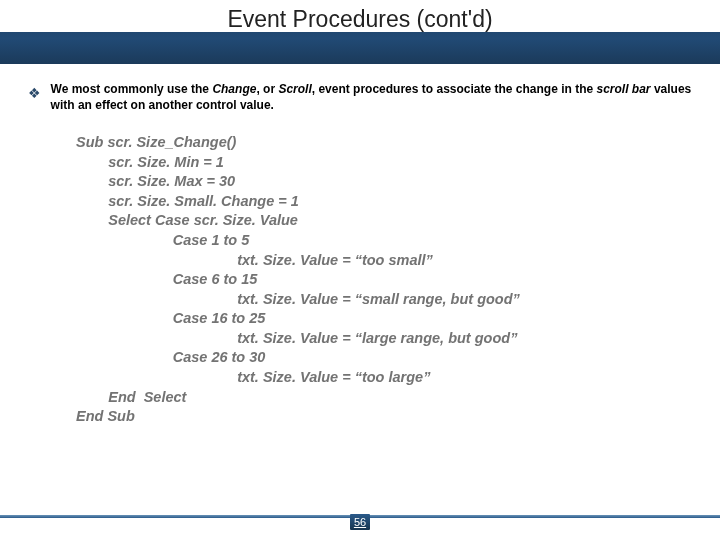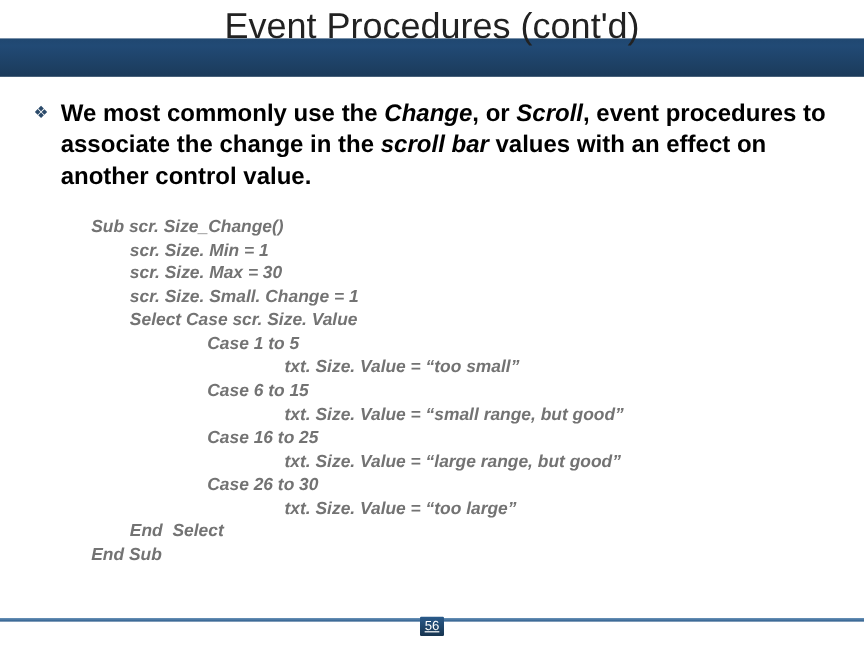--- a/index.html
+++ b/index.html
@@ -21,41 +21,41 @@
     content: "";
     position: absolute;
     left: 0; right: 0; top: 0; height: 50%;
     background: #ffffff;
   }
   .title-text {
     position: absolute;
     top: 6px;
     left: 0; right: 0;
     text-align: center;
-    font-size: 30px;
+    font-size: 23px;
     color: #222;
     font-weight: 400;
   }
   .content {
     padding: 18px 28px 0 28px;
   }
   .bullet-row {
     display: flex;
     align-items: flex-start;
     gap: 10px;
   }
   .bullet-mark {
     color: #2b4a6a;
     font-size: 14px;
     line-height: 20px;
     flex: 0 0 auto;
     padding-top: 1px;
   }
   .bullet-text {
-    font-size: 20px;
+    font-size: 12px;
     line-height: 1.3;
     color: #000;
     font-weight: bold;
   }
   .bullet-text .em { font-style: italic; }
   .code-block {
     margin: 20px 0 0 48px;
     font-size: 14.5px;
     line-height: 1.35;
     color: #737373;

